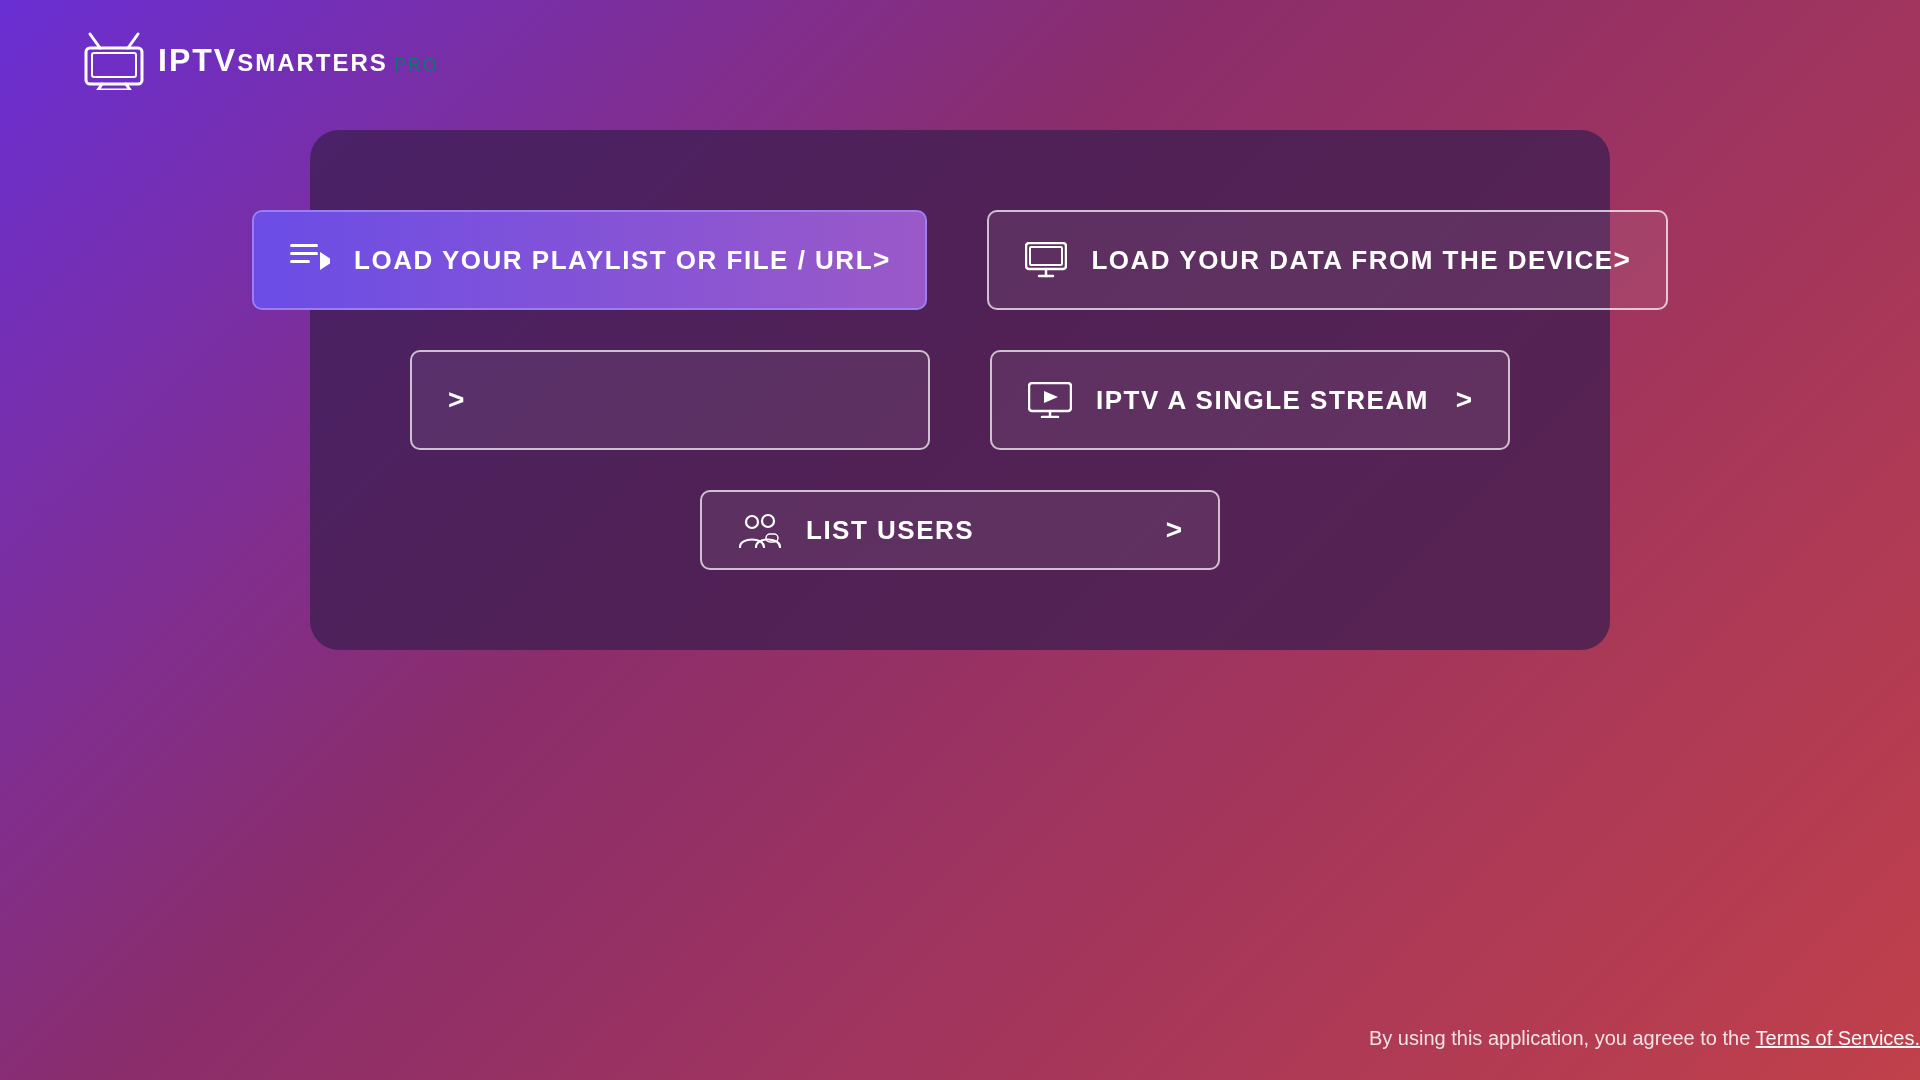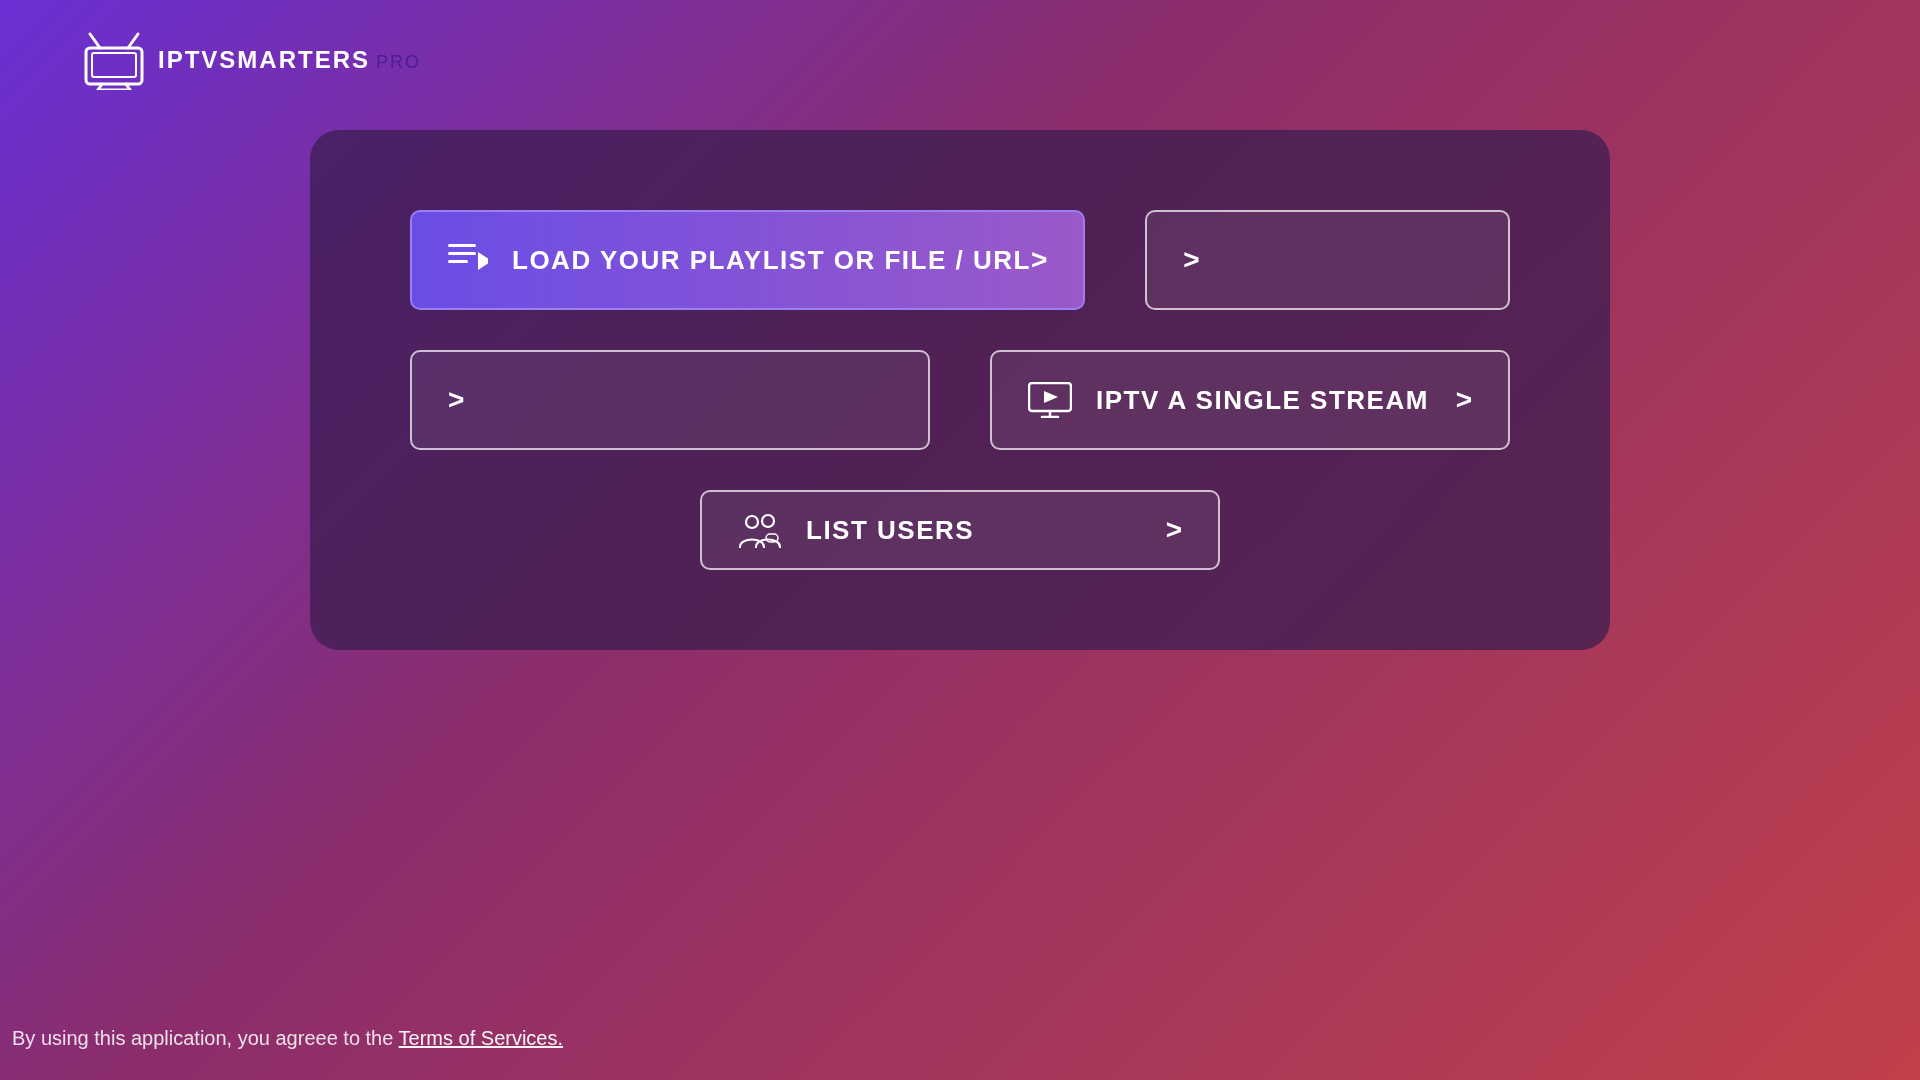--- a/index.html
+++ b/index.html
@@ -32,34 +32,34 @@
     }
 
     .logo-text {
       display: flex;
       align-items: baseline;
       gap: 0;
     }
 
     .logo-iptv {
       color: #ffffff;
+      font-size: 32px;
+      font-weight: 700;
+      letter-spacing: 2px;
+    }
+
+    .logo-smarters {
+      color: #ffffff;
       font-size: 24px;
       font-weight: 700;
       letter-spacing: 2px;
     }
 
-    .logo-smarters {
-      color: #ffffff;
-      font-size: 24px;
-      font-weight: 700;
-      letter-spacing: 2px;
-    }
-
     .logo-pro {
-      color: #4c1d95;
+      color: #0f766e;
       font-size: 18px;
       font-weight: 400;
       margin-left: 6px;
       letter-spacing: 2px;
     }
 
     
     .main-card {
       width: 1300px;
       background: rgba(60, 30, 80, 0.75);
@@ -139,23 +139,23 @@
       padding: 0 36px;
       cursor: pointer;
       transition: background 0.2s;
       color: #ffffff;
     }
 
     
     .footer {
       position: absolute;
       bottom: 30px;
-      left: 12px;
+      left: 2px;
       right: 0;
-      text-align: left;
+      text-align: right;
       color: rgba(255,255,255,0.85);
       font-size: 20px;
       margin-top: 8px;
     }
 
     .footer a {
       color: rgba(255,255,255,0.95);
       text-decoration: underline;
     }
 
@@ -226,20 +226,34 @@
             <rect x="0" y="18" width="20" height="3" rx="1.5" fill="white"></rect>
             <polygon points="30,10 30,28 44,19" fill="white"></polygon>
           </svg>
         </span>
         <span class="btn-label">LOAD YOUR PLAYLIST OR FILE / URL</span>
       </div>
       <span class="btn-chevron">&gt;</span>
     </div>
 
     <div class="btn-card">
+      <div class="btn-card-left">
+        <span class="btn-icon icon-device">
+          <svg width="42" height="36" viewBox="0 0 42 36" fill="none" xmlns="http://www.w3.org/2000/svg">
+
+            <rect x="1" y="1" width="40" height="26" rx="3" fill="none" stroke="white" stroke-width="2.5"></rect>
+
+            <rect x="5" y="5" width="32" height="18" rx="1" fill="none" stroke="white" stroke-width="2"></rect>
+
+            <line x1="21" y1="27" x2="21" y2="34" stroke="white" stroke-width="2.5" stroke-linecap="round"></line>
+            <line x1="14" y1="34" x2="28" y2="34" stroke="white" stroke-width="2.5" stroke-linecap="round"></line>
+          </svg>
+        </span>
+        <span class="btn-label">LOAD YOUR DATA FROM THE DEVICE</span>
+      </div>
       <span class="btn-chevron">&gt;</span>
     </div>
 
   </div>
 
   <div class="buttons-row">
 
     <div class="btn-card">
       <span class="btn-chevron">&gt;</span>
     </div>

